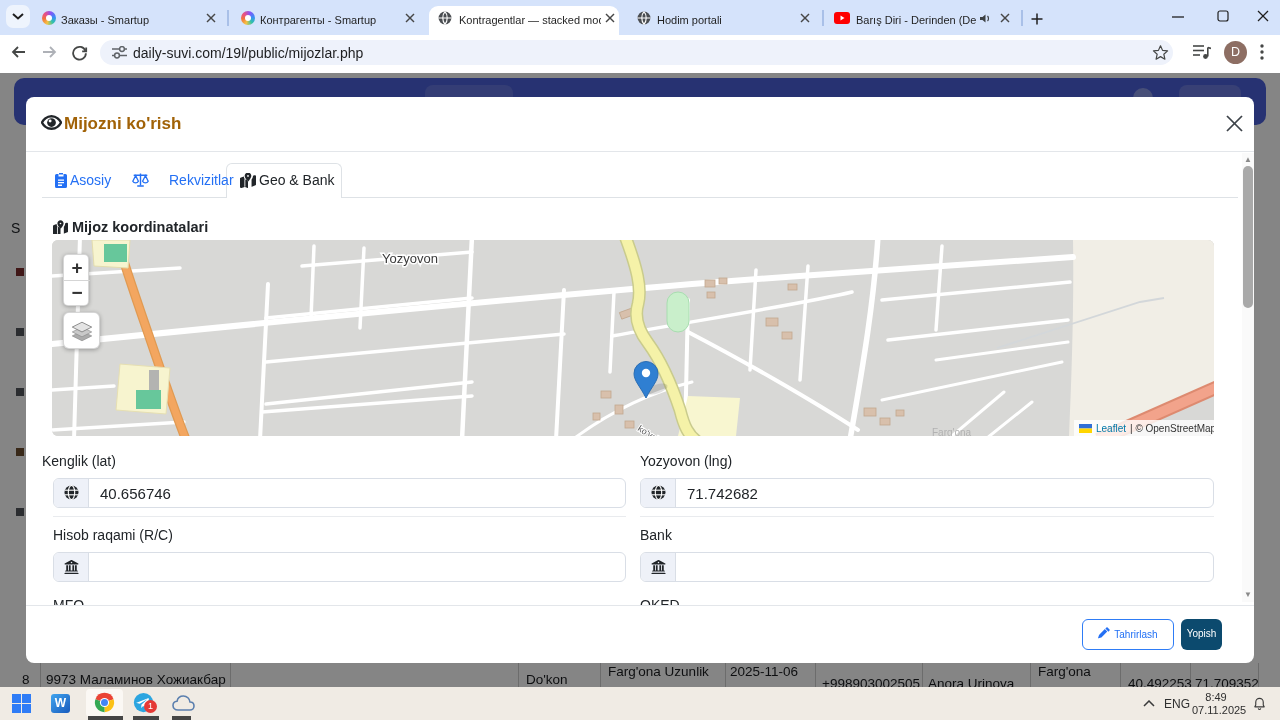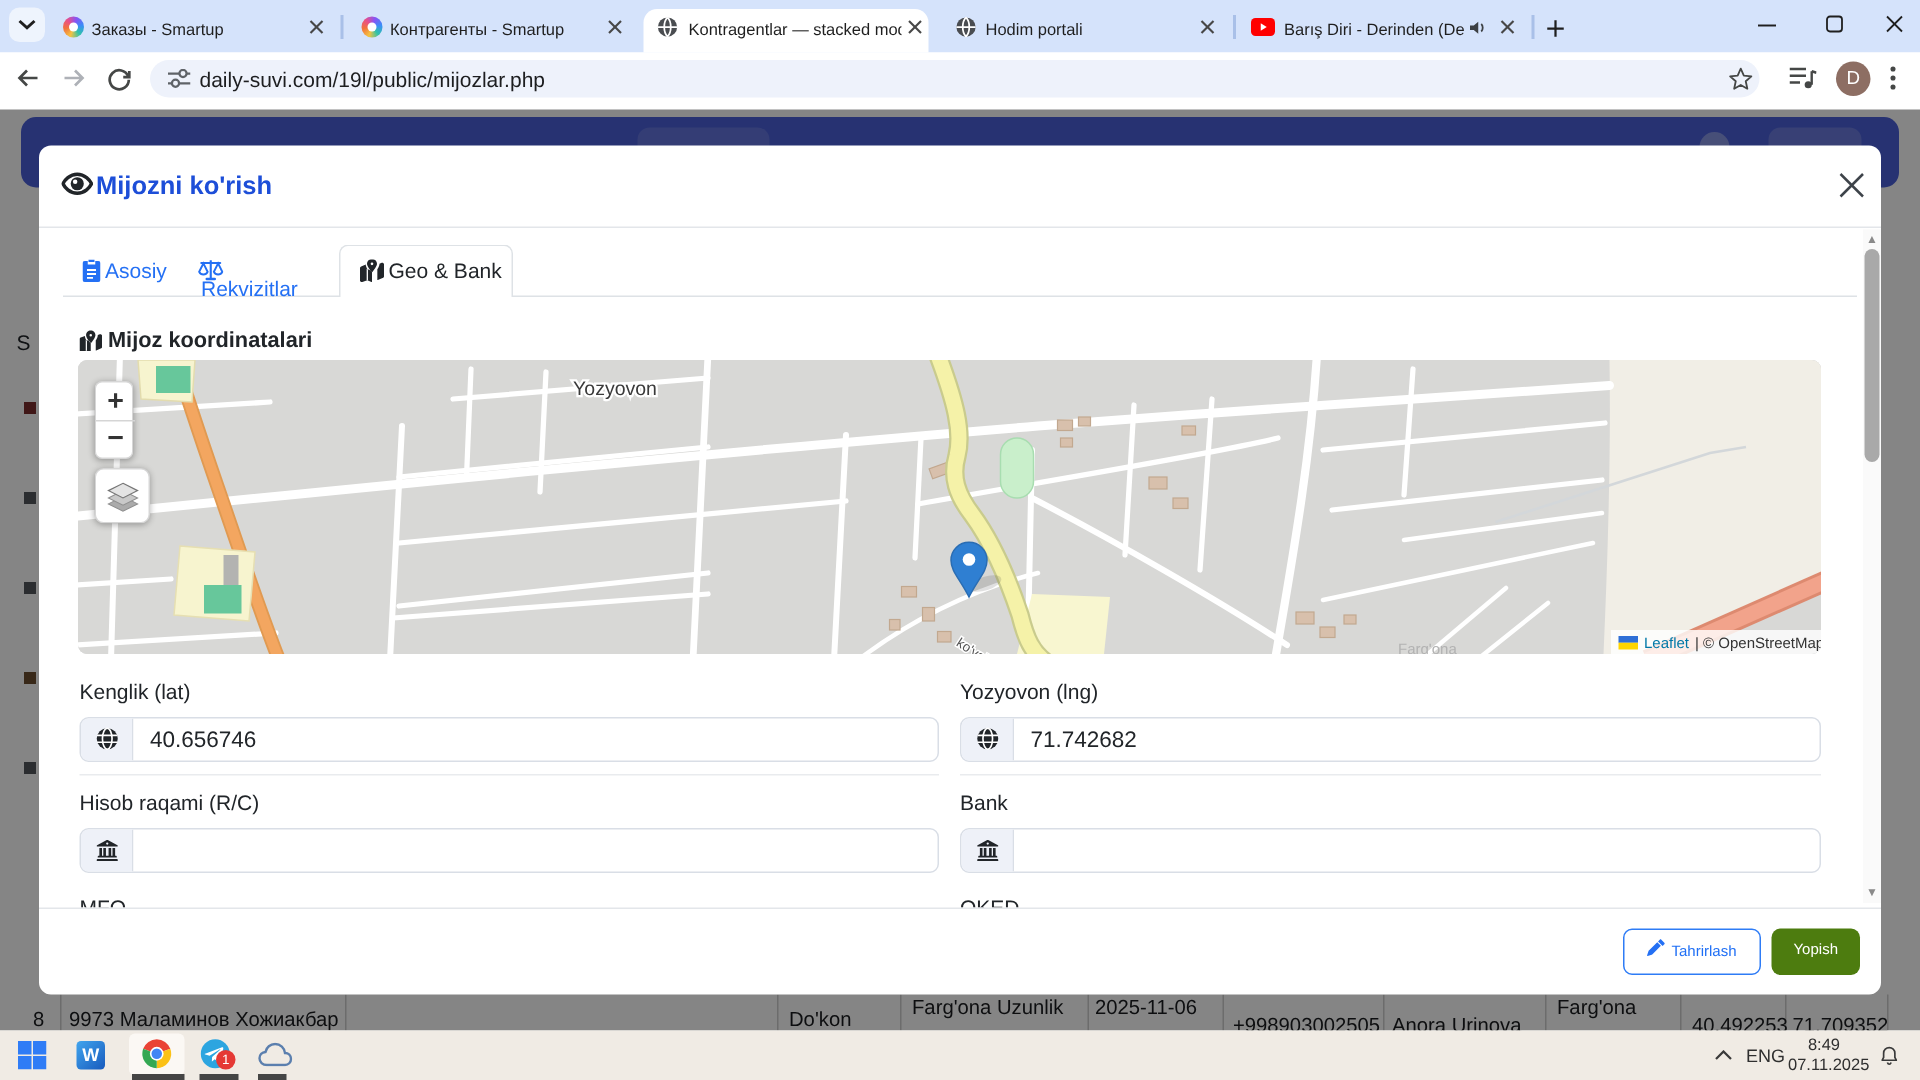--- a/index.html
+++ b/index.html
@@ -15,21 +15,21 @@
   #urlpill { position:absolute; left:100px; top:40px; width:1073px; height:25px; border-radius:13px; background:#eef2fb; }
   
   #page { position:absolute; left:0; top:73px; width:1280px; height:614px; background:#fff; overflow:hidden; }
   #navbar { position:absolute; left:14px; top:5px; width:1252px; height:47px; background:#4b60db; border-radius:10px; }
   #overlay { position:absolute; left:0; top:73px; width:1280px; height:614px; background:rgba(0,0,0,0.48); }
   .btext { font-size:13.5px; color:#1a1c1f; position:absolute; white-space:nowrap; }
   .vline { position:absolute; top:590px; height:24px; width:1px; background:#d0d0d0; }
   
   #modal { position:absolute; left:26px; top:97px; width:1228px; height:566px; background:#fff; border-radius:8px; }
   #mhead { position:absolute; left:0; top:0; width:100%; height:55px; border-bottom:1px solid #e3e6ea; }
-  #mtitle { position:absolute; left:38px; top:17px; font-size:17px; font-weight:700; color:#1d4ed8; }
+  #mtitle { position:absolute; left:38px; top:17px; font-size:17px; font-weight:700; color:#a16207; }
   #mbody { position:absolute; left:0; top:56px; width:1216px; height:452px; overflow:hidden; }
   .tablink { position:absolute; top:19px; font-size:14px; color:#2470f4; }
   #activetab { position:absolute; background:#fff; border:1px solid #dee2e6; border-bottom:0; border-radius:6px 6px 0 0; }
   .flabel { position:absolute; font-size:14px; color:#212529; }
   .igroup { position:absolute; height:30px; border:1px solid #d9dee6; border-radius:6px; background:#fff; }
   .iprefix { position:absolute; left:0; top:0; width:35px; height:28px; background:#eef1f8; border-right:1px solid #d9dee6; border-radius:5px 0 0 5px; }
   .ival { position:absolute; left:46px; top:6px; font-size:15px; color:#212529; }
   .hr { position:absolute; height:1px; background:#e9ebee; }
   #mfoot { position:absolute; left:0; bottom:0; width:100%; height:58px; border-top:1px solid #e3e6ea; }
   .btn { position:absolute; top:14px; height:31px; border-radius:6px; font-size:10px; line-height:29px; text-align:center; }
@@ -223,21 +223,21 @@
       <div class="tablink" style="left:44px;">Asosiy</div>
       <svg class="abs" style="left:106px;top:20px;" width="17" height="15" viewBox="0 0 17 15">
           <g fill="#2470f4">
             <rect x="7.8" y="0.5" width="1.4" height="12"></rect>
             <rect x="5" y="12.2" width="7" height="1.6" rx="0.8"></rect>
             <rect x="1.5" y="1.6" width="14" height="1.4" rx="0.7"></rect>
             <path d="M3.6 2.6 L6.4 8.2 a3.1 3.1 0 0 1 -5.6 0 Z" fill="none" stroke="#2470f4" stroke-width="1.3"></path>
             <path d="M13.4 2.6 L16.2 8.2 a3.1 3.1 0 0 1 -5.6 0 Z" fill="none" stroke="#2470f4" stroke-width="1.3"></path>
           </g>
         </svg>
-      <div class="tablink" style="left:108px;margin-top:12px;">Rekvizitlar</div>
+      <div class="tablink" style="left:143px;">Rekvizitlar</div>
       <svg class="abs" style="left:214px;top:20px;" width="16" height="15" viewBox="0 0 576 512">
           <path fill="#212529" d="M408 120 c0 54.6-73.1 151.9-105.2 192 c-7.7 9.6-22 9.6-29.6 0 C241.1 271.9 168 174.6 168 120 C168 53.7 221.7 0 288 0 s120 53.7 120 120 z M288 152 a32 32 0 1 0 0-64 32 32 0 1 0 0 64 z M416 503.5 l0-251 c5.4-8.3 10.5-16.6 15.3-24.9 c18.4-31.9 36.7-70.3 36.7-107.7 c0-1.5 0-3-.1-4.5 L520.1 96.4 C544 86.8 576 104.4 576 130.1 l0 296.6 c0 13.1-8 24.9-20.1 29.7 l-128 53.1 c-3.8 1.5-7.8 1.7-11.9 0 z M15.1 187.3 L137.6 138.3 c1 37.7 19.6 76.5 38.1 108.6 c4.8 8.3 9.9 16.6 15.3 24.9 l0 237.5 L55.9 556.1 C32 565.7 0 548.1 0 522.4 L0 217 c0-13.1 8-24.9 20.1-29.7 z M160 509.5 l128 51.2 0-238.1 c-10.6-13.5-21.6-28.6-32-44.3 l-96-38.4 0 269.6 z" transform="translate(0,-30)"></path>
         </svg>
       <div class="tablink" style="left:233px;color:#212529;">Geo &amp; Bank</div>
 
       <svg class="abs" style="left:27px;top:67px;" width="15" height="14" viewBox="0 0 576 512">
           <path fill="#212529" d="M408 120 c0 54.6-73.1 151.9-105.2 192 c-7.7 9.6-22 9.6-29.6 0 C241.1 271.9 168 174.6 168 120 C168 53.7 221.7 0 288 0 s120 53.7 120 120 z M288 152 a32 32 0 1 0 0-64 32 32 0 1 0 0 64 z M416 503.5 l0-251 c5.4-8.3 10.5-16.6 15.3-24.9 c18.4-31.9 36.7-70.3 36.7-107.7 c0-1.5 0-3-.1-4.5 L520.1 96.4 C544 86.8 576 104.4 576 130.1 l0 296.6 c0 13.1-8 24.9-20.1 29.7 l-128 53.1 c-3.8 1.5-7.8 1.7-11.9 0 z M15.1 187.3 L137.6 138.3 c1 37.7 19.6 76.5 38.1 108.6 c4.8 8.3 9.9 16.6 15.3 24.9 l0 237.5 L55.9 556.1 C32 565.7 0 548.1 0 522.4 L0 217 c0-13.1 8-24.9 20.1-29.7 z M160 509.5 l128 51.2 0-238.1 c-10.6-13.5-21.6-28.6-32-44.3 l-96-38.4 0 269.6 z"></path>
         </svg>
       <div class="abs" style="left:46px;top:66px;font-size:14.5px;font-weight:700;color:#212529;">Mijoz koordinatalari</div>
 
@@ -343,21 +343,21 @@
       </div>
       <div class="lctl" style="left:11px;top:72px;width:37px;height:37px;border-radius:6px;">
         <svg style="position:absolute;left:6px;top:7px;" width="24" height="23" viewBox="0 0 26 26">
           <polygon points="13,12.5 24,18 13,23.5 2,18" fill="#ababab" stroke="#8f8f8f" stroke-width="0.8"></polygon>
           <polygon points="13,8 24,13.5 13,19 2,13.5" fill="#c9c9c9" stroke="#909090" stroke-width="0.8"></polygon>
           <polygon points="13,2.5 24,8 13,13.5 2,8" fill="#e4e4e4" stroke="#777" stroke-width="0.9"></polygon>
         </svg>
       </div>
       </div>
 
-      <div class="flabel" style="left:27px;top:300px;">Kenglik (lat)</div>
+      <div class="flabel" style="left:16px;top:300px;">Kenglik (lat)</div>
       <div class="flabel" style="left:614px;top:300px;">Yozyovon (lng)</div>
       <div class="igroup" style="left:27px;top:325px;width:573px;">
         <span class="iprefix"></span>
         <svg class="abs" style="left:10px;top:6px;" width="15" height="15" viewBox="0 0 15 15">
             <circle cx="7.5" cy="7.5" r="7" fill="#212529"></circle>
             <ellipse cx="7.5" cy="7.5" rx="3.2" ry="7" fill="none" stroke="#fff" stroke-width="1.1"></ellipse>
             <line x1="0.6" y1="5.2" x2="14.4" y2="5.2" stroke="#fff" stroke-width="1.1"></line>
             <line x1="0.6" y1="9.8" x2="14.4" y2="9.8" stroke="#fff" stroke-width="1.1"></line>
           </svg>
         <span class="ival">40.656746</span>
@@ -399,21 +399,21 @@
       <div id="sthumb"></div>
       <div class="sarrow" style="bottom:1px;">▼</div>
     </div>
 
     <div id="mfoot"></div>
     <div class="btn" style="left:1056px;top:522px;width:92px;border:1px solid #2e7cf6;color:#1f6ff5;background:#fff;">
       <svg style="vertical-align:-1px;margin-right:4px;" width="12" height="12" viewBox="0 0 512 512">
           <path fill="#2470f4" d="M362.7 19.3 L314.3 67.7 L444.3 197.7 L492.7 149.3 C505.2 136.8 505.2 116.5 492.7 104 L408 19.3 C395.5 6.8 375.2 6.8 362.7 19.3 z M291.7 90.3 L53.5 328.5 C47.5 334.5 43.3 342 41.4 350.2 L1.1 467.1 C-1.6 477.3 7.7 487.6 17.9 484.9 L134.8 444.6 C143 442.7 150.5 438.5 156.5 432.5 L394.7 194.3 Z"></path>
         </svg>Tahrirlash
     </div>
-    <div class="btn" style="left:1155px;top:522px;width:59px;background:#4d7c0f;color:#fff;">Yopish</div>
+    <div class="btn" style="left:1155px;top:522px;width:41px;background:#0c4a6e;color:#fff;">Yopish</div>
   </div>
 
   <div id="taskbar"></div>
 
   <svg class="abs" style="left:12px;top:694px;" width="19" height="19">
       <rect x="0" y="0" width="9" height="9" fill="#2f7cf6"></rect>
       <rect x="10" y="0" width="9" height="9" fill="#2f7cf6"></rect>
       <rect x="0" y="10" width="9" height="9" fill="#2f7cf6"></rect>
       <rect x="10" y="10" width="9" height="9" fill="#2f7cf6"></rect>
     </svg>

